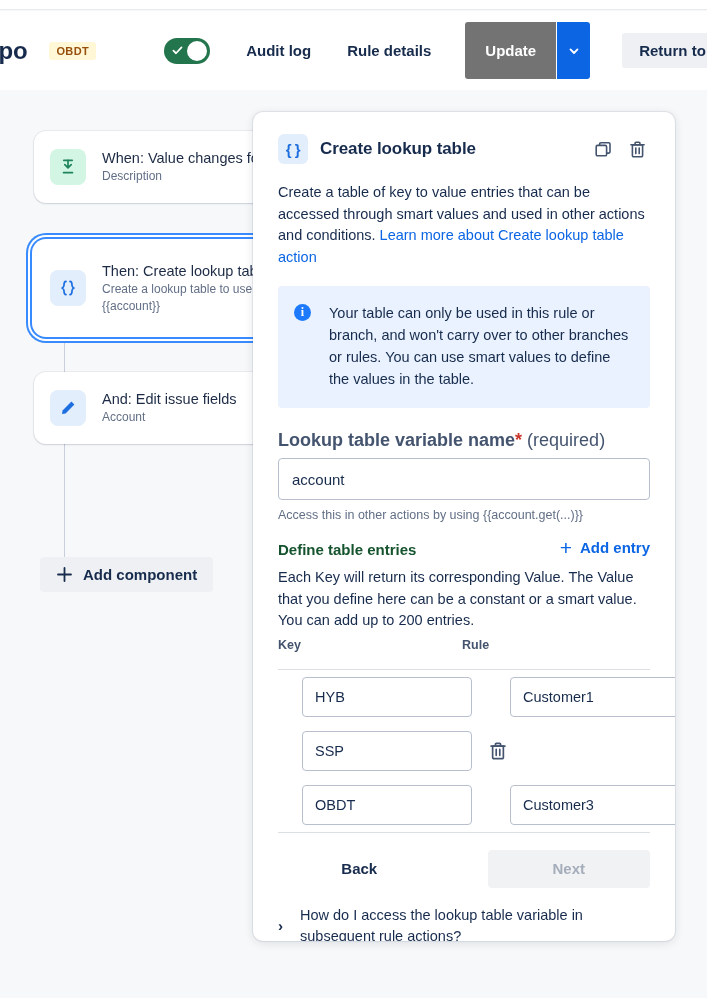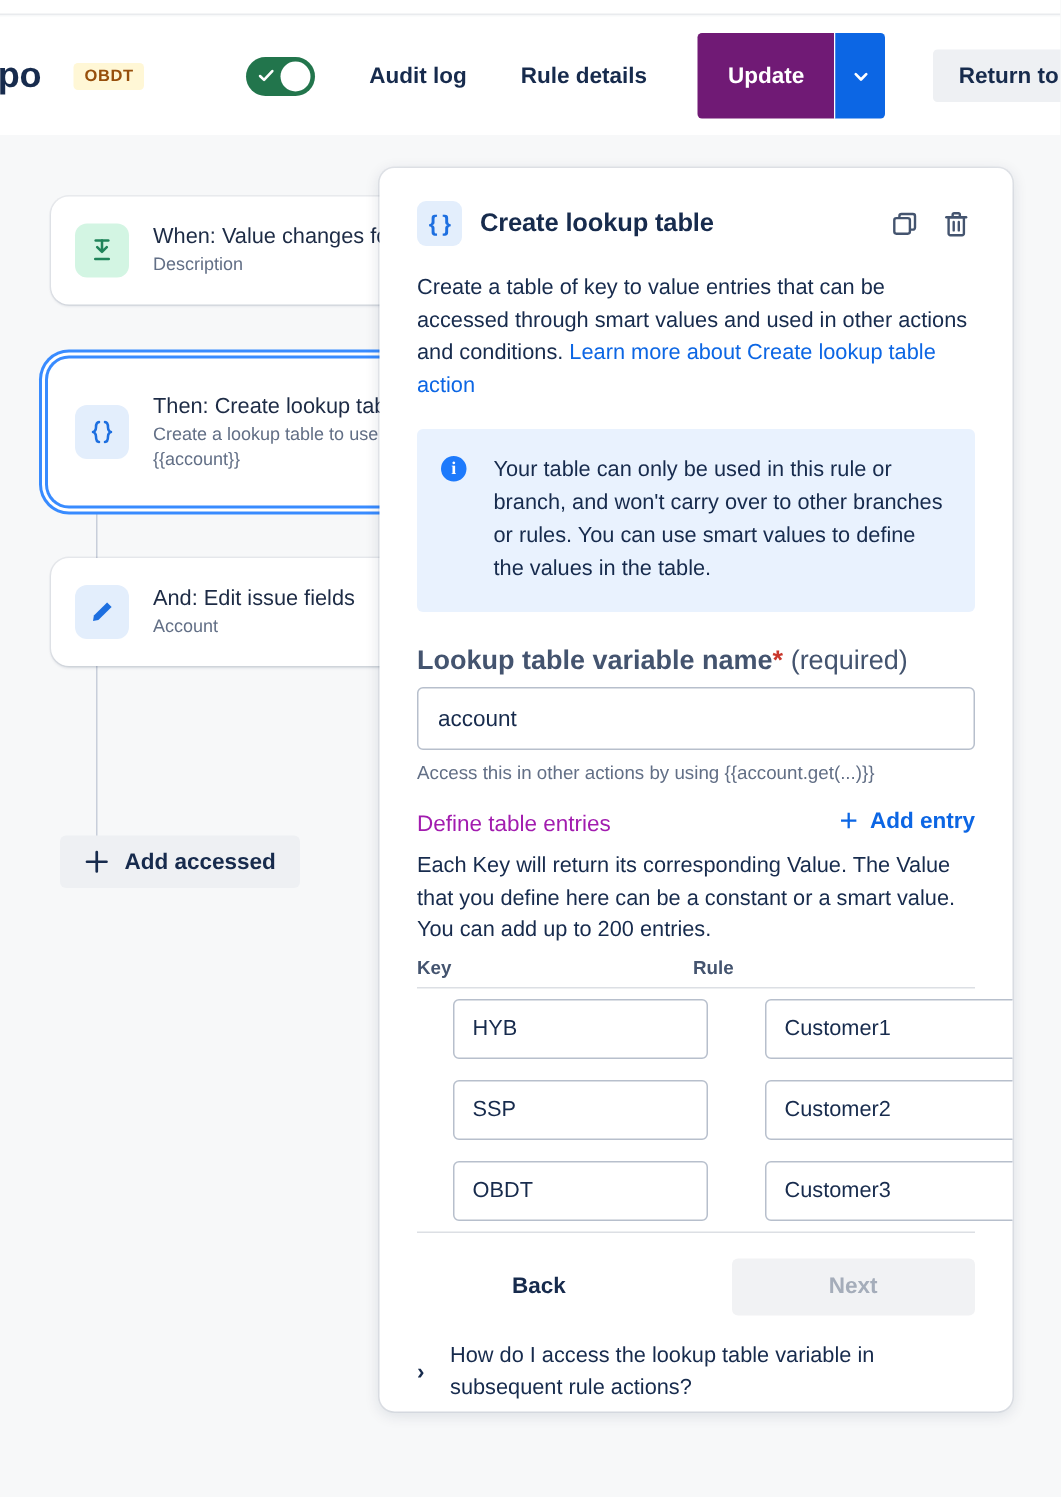--- a/index.html
+++ b/index.html
@@ -43,21 +43,21 @@
   }
   .toggle .check {
     position: absolute; left: 8px; top: 7px; width: 11px; height: 11px;
   }
   .hdr-link {
     margin-left: 36px; font-size: 15px; font-weight: 600; color: #172B4D;
     cursor: pointer; white-space: nowrap; text-align: right;
   }
   .btn-group { margin-left: 34px; display: flex; align-items: stretch; }
   .btn-primary {
-    background: #701a75; color: #FFFFFF;
+    background: #737373; color: #FFFFFF;
     font-size: 15px; font-weight: 600;
     padding: 20px 20px; border-radius: 3px 0 0 3px; border: none;
     cursor: pointer; font-family: inherit;
   }
   .btn-split {
     background: #0C66E4; color: #FFFFFF;
     width: 34px; border: none; border-left: 1px solid #FFFFFF;
     border-radius: 0 3px 3px 0; cursor: pointer;
     display: flex; align-items: center; justify-content: center;
   }
@@ -170,35 +170,35 @@
     font-family: inherit; background: #FFFFFF; outline: none;
   }
   .helper {
     font-size: 12.5px; color: #626F86; margin-top: 7px; line-height: 17px;
   }
 
   .entries-head {
     display: flex; align-items: flex-end; justify-content: space-between;
     margin-top: 15px;
   }
-  .entries-title { font-size: 15px; font-weight: 400; color: #a21caf; }
+  .entries-title { font-size: 15px; font-weight: 700; color: #14532d; }
   .add-entry {
     display: flex; align-items: center; gap: 8px;
     color: #0C66E4; font-size: 15px; font-weight: 600;
     cursor: pointer; background: none; border: none; font-family: inherit;
     padding: 0 0 2px 0;
   }
   .add-entry .plus { font-size: 21px; font-weight: 400; line-height: 14px; }
 
   .entries-desc {
     font-size: 14.5px; color: #172B4D; line-height: 21.5px; margin-top: 9px;
   }
 
   .tbl { width: 100%; margin-top: 6px; }
-  .tbl-head { display: flex; padding-bottom: 6px; }
+  .tbl-head { display: flex; padding-bottom: 17px; }
   .th {
     font-size: 12.5px; font-weight: 700; color: #44546F;
   }
   .th.key { width: 170px; margin-right: 14px; }
   .th.val { flex: 1; }
   .tbl-rule { height: 1px; background: #DCDFE4; }
 
   .tbl-row { display: flex; align-items: center; padding: 7px 0; }
   .cell-input {
     height: 40px; border: 1.4px solid #B7BFCC; border-radius: 4px;
@@ -304,21 +304,21 @@
     <div class="node-text">
       <div class="node-title">And: Edit issue fields</div>
       <div class="node-sub">Account</div>
     </div>
   </div>
 
   <button class="add-component">
     <svg width="17" height="17" viewBox="0 0 17 17">
       <path d="M8.5 2 V15 M2 8.5 H15" stroke="#172B4D" stroke-width="1.8" stroke-linecap="round"></path>
     </svg>
-    <span>Add accessed</span>
+    <span>Add component</span>
   </button>
 </div>
 
 <div class="panel">
 
   <div class="panel-head">
     <div class="panel-head-icon">{ }</div>
     <div class="panel-title">Create lookup table</div>
 
     <div class="panel-act">
@@ -380,21 +380,20 @@
           <path d="M2.9 4.8 H16.1" stroke="#44546F" stroke-width="1.6" stroke-linecap="round"></path>
           <path d="M7.1 4.6 V3.1 A0.9 0.9 0 0 1 8 2.2 H11 A0.9 0.9 0 0 1 11.9 3.1 V4.6" fill="none" stroke="#44546F" stroke-width="1.6"></path>
           <path d="M4.4 4.9 H14.6 V15.6 A1.2 1.2 0 0 1 13.4 16.8 H5.6 A1.2 1.2 0 0 1 4.4 15.6 Z" fill="none" stroke="#44546F" stroke-width="1.6" stroke-linejoin="round"></path>
           <path d="M7.8 8 V13.6 M11.2 8 V13.6" stroke="#44546F" stroke-width="1.6" stroke-linecap="round"></path>
         </svg>
       </div>
     </div>
 
     <div class="tbl-row">
       <input class="cell-input key" value="SSP" style="">
-      <input class="cell-input val" value="Customer2" style="">
       <div class="row-del">
         <svg width="20" height="20" viewBox="0 0 19 19">
           <path d="M2.9 4.8 H16.1" stroke="#44546F" stroke-width="1.6" stroke-linecap="round"></path>
           <path d="M7.1 4.6 V3.1 A0.9 0.9 0 0 1 8 2.2 H11 A0.9 0.9 0 0 1 11.9 3.1 V4.6" fill="none" stroke="#44546F" stroke-width="1.6"></path>
           <path d="M4.4 4.9 H14.6 V15.6 A1.2 1.2 0 0 1 13.4 16.8 H5.6 A1.2 1.2 0 0 1 4.4 15.6 Z" fill="none" stroke="#44546F" stroke-width="1.6" stroke-linejoin="round"></path>
           <path d="M7.8 8 V13.6 M11.2 8 V13.6" stroke="#44546F" stroke-width="1.6" stroke-linecap="round"></path>
         </svg>
       </div>
     </div>
 

